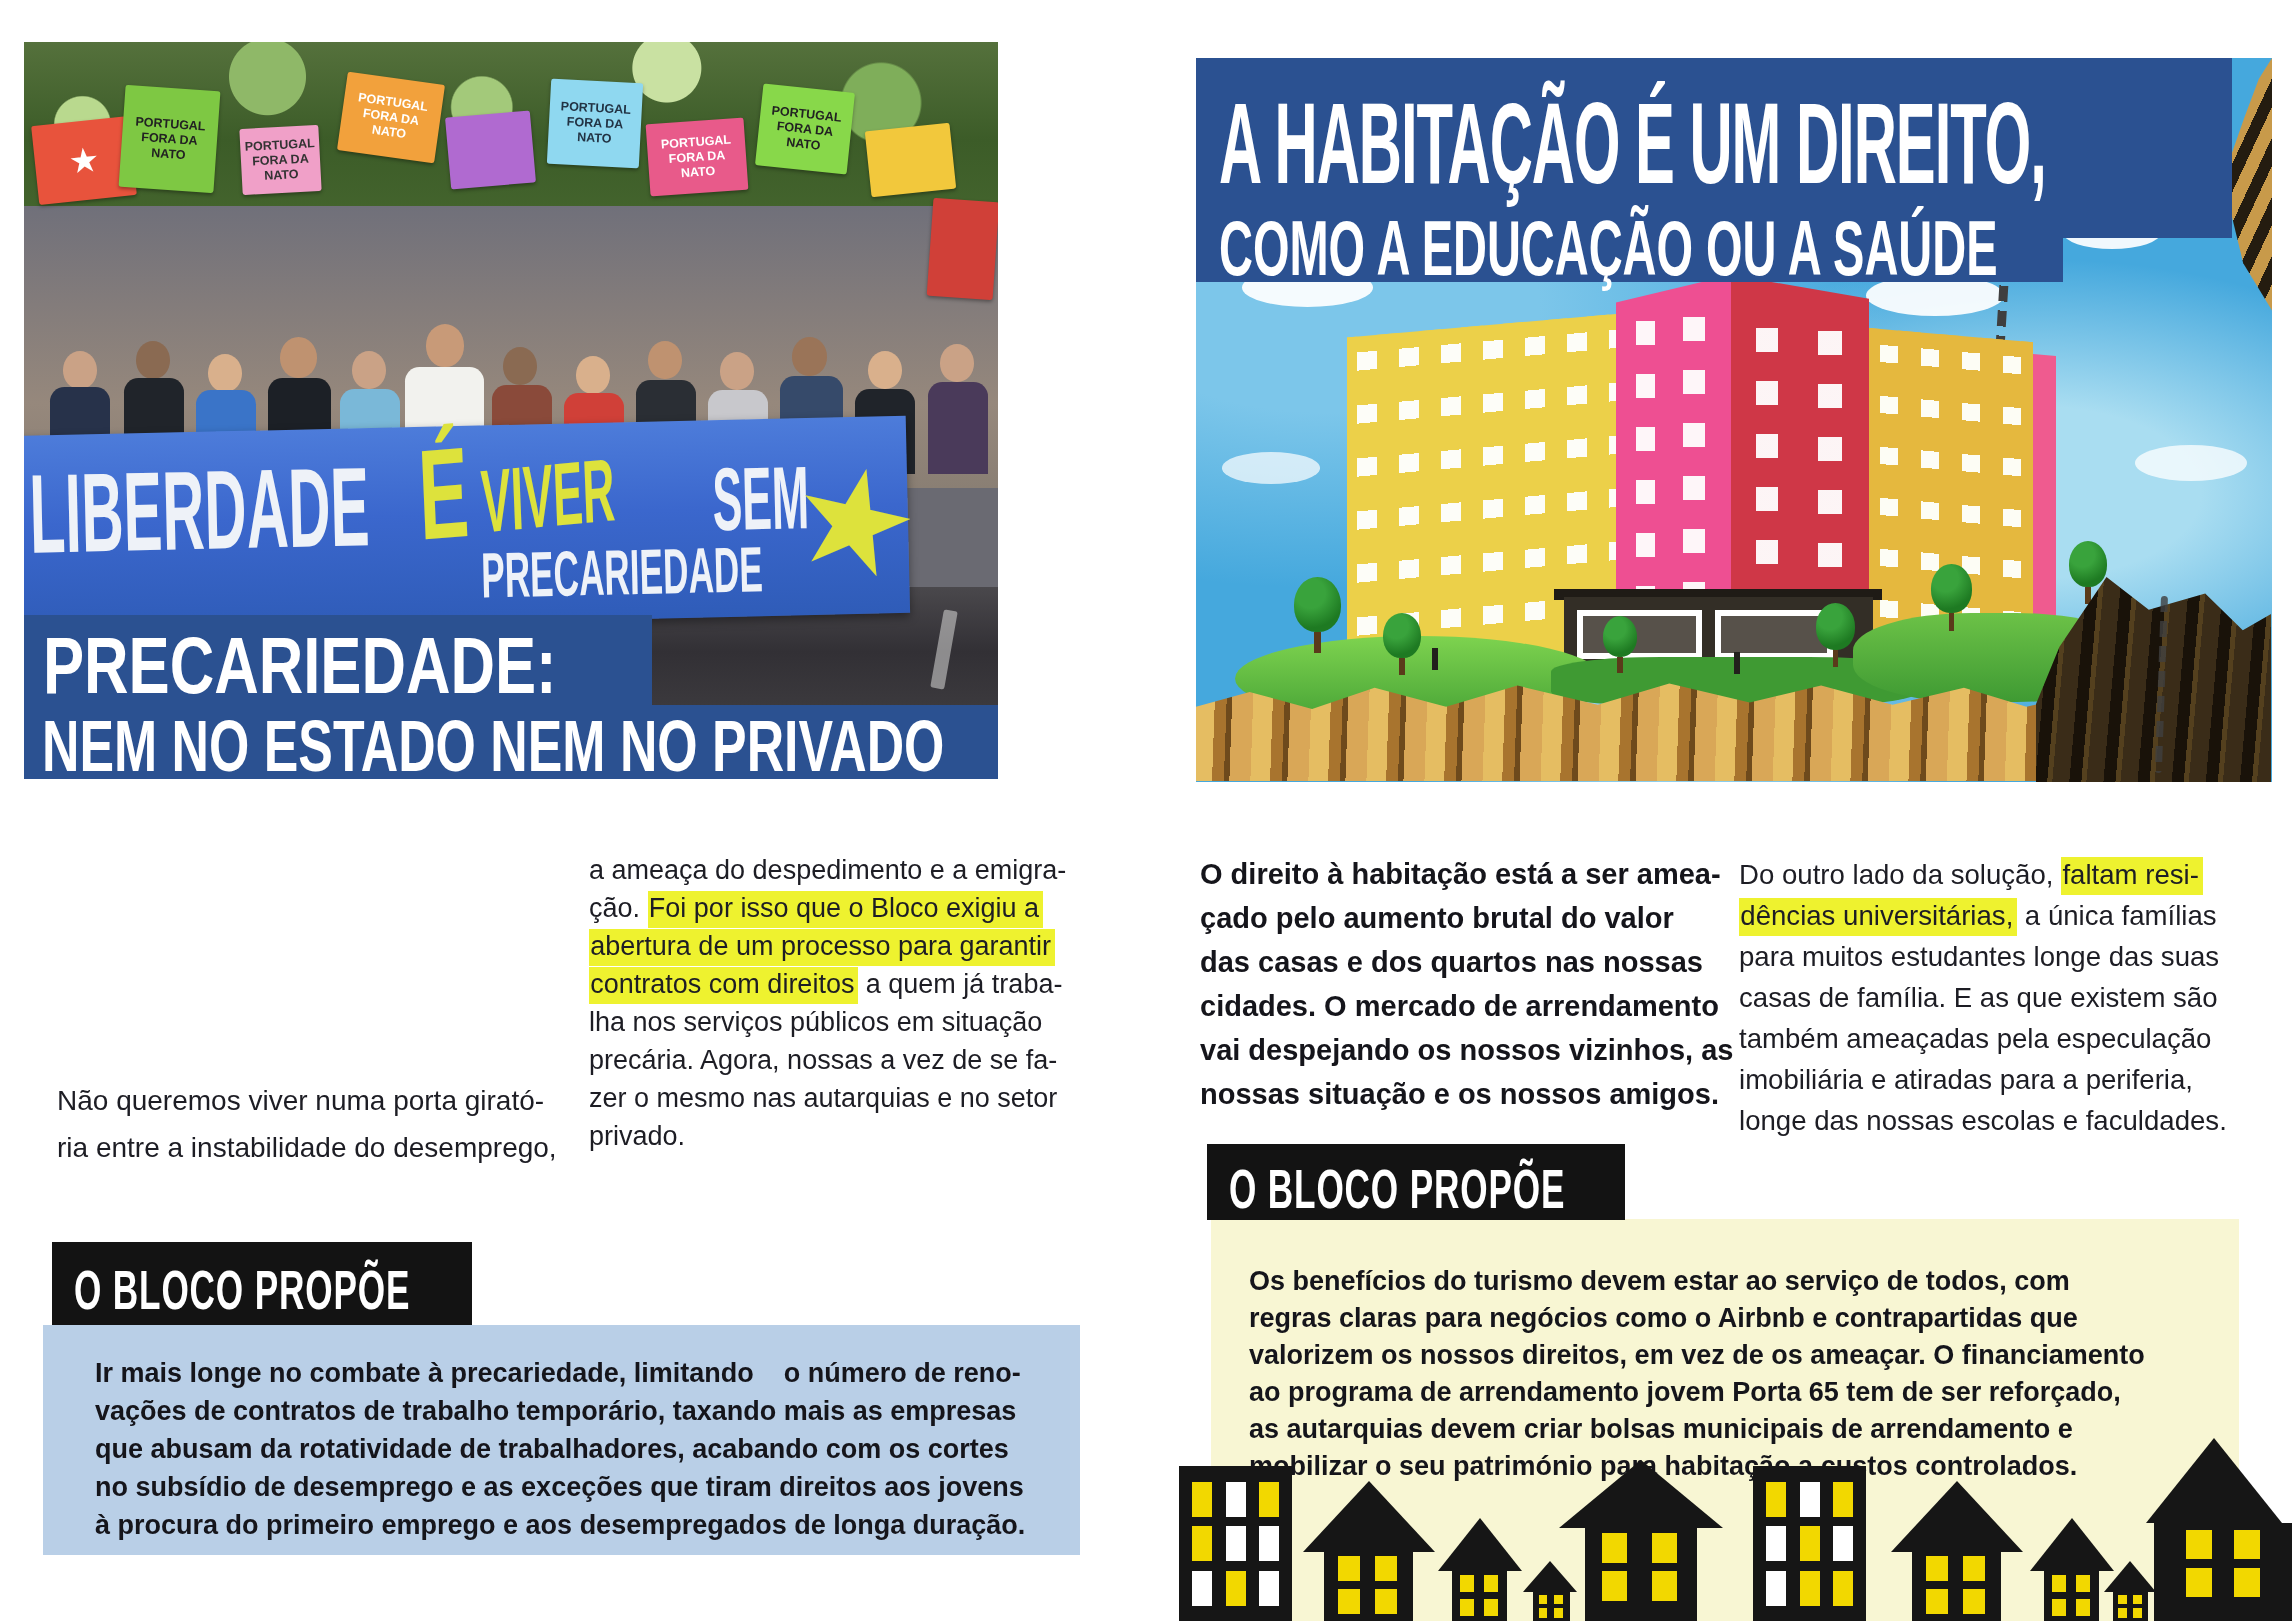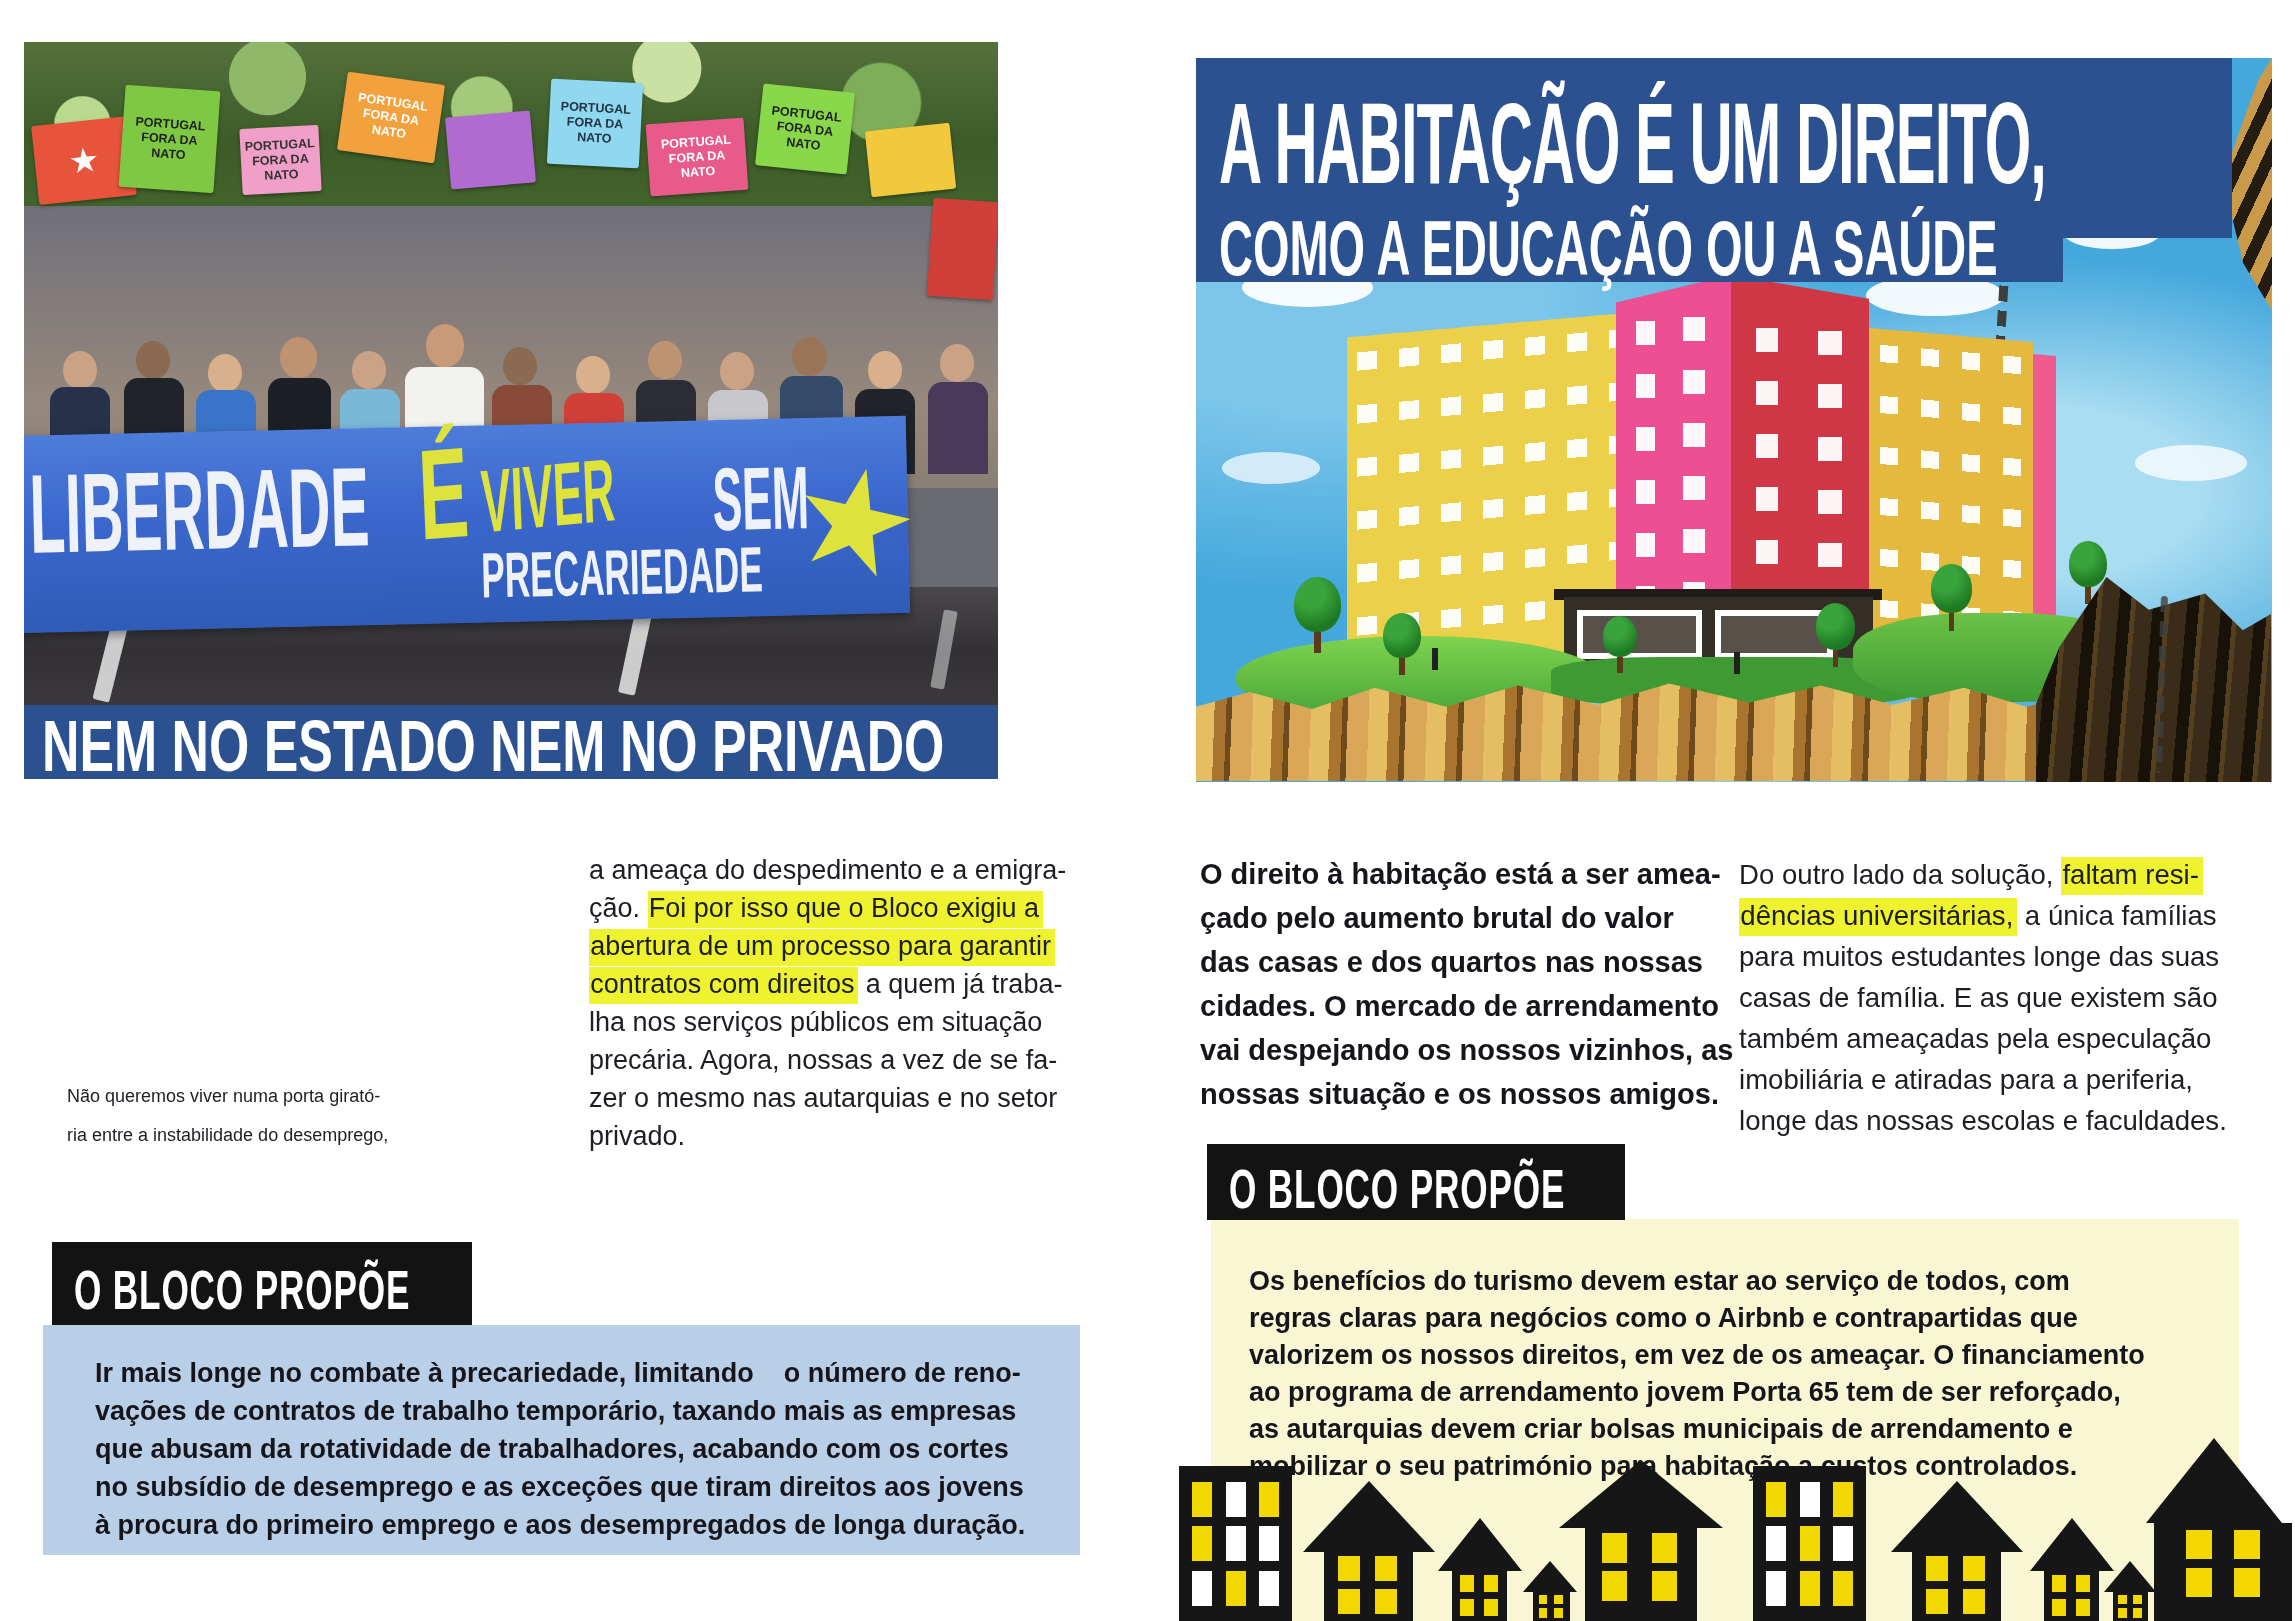--- a/index.html
+++ b/index.html
@@ -145,25 +145,28 @@
     <div id="banner" class="abs" style="left:-11.8px;top:384px;width:896px;height:197px;transform:rotate(-1.3deg);">
       <span class="banner-word" style="left:18.4px;top:14.4px;font-size:112px;color:#eef2f8;transform:scaleX(.52);">LIBERDADE</span>
       <span class="banner-word" style="left:406px;top:-5.3px;font-size:128px;color:#dde23c;transform:scaleX(.58) rotate(-2deg);">É</span>
       <span class="banner-word" style="left:469px;top:25px;font-size:89px;color:#dde23c;transform:scaleX(.50) rotate(-2deg);">VIVER</span>
       <span class="banner-word" style="left:701px;top:27.6px;font-size:89px;color:#eef2f8;transform:scaleX(.50);">SEM</span>
       <span class="banner-word" style="left:468px;top:113px;font-size:64px;color:#eef2f8;transform:scaleX(.55);">PRECARIEDADE</span>
       <span class="banner-word" style="left:806px;top:19.7px;font-size:125px;color:#dde23c;transform:rotate(14deg);">★</span>
     </div>
   </div>
 
+  <div class="abs bluebox" style="left:23.6px;top:615px;width:628px;height:90px;z-index:5;">
+    <div class="cond abs" style="left:19.7px;top:5.3px;font-size:79px;transform:scaleX(.78);">PRECARIEDADE:</div>
+  </div>
   <div class="abs bluebox" style="left:23.6px;top:705px;width:974px;height:74px;z-index:5;">
     <div class="cond abs" style="left:18.4px;top:0px;font-size:72px;transform:scaleX(.72);">NEM NO ESTADO NEM NO PRIVADO</div>
   </div>
 
-  <div class="abs pre body-reg" style="left:67px;top:1077px;font-size:18px;line-height:39px;">Não queremos viver numa porta girató-
+  <div class="abs pre body-reg" style="left:57px;top:1077px;font-size:28px;line-height:47px;">Não queremos viver numa porta girató-
 ria entre a instabilidade do desemprego,</div>
   <div class="abs pre body-reg" style="left:589px;top:851px;font-size:27px;line-height:38px;"><span>a ameaça do despedimento e a emigra-
 ção. </span><span class="hl">Foi por isso que o Bloco exigiu a
 abertura de um processo para garantir
 contratos com direitos</span><span> a quem já traba-
 lha nos serviços públicos em situação
 precária. Agora, nossas a vez de se fa-
 zer o mesmo nas autarquias e no setor
 privado.</span></div>
 

